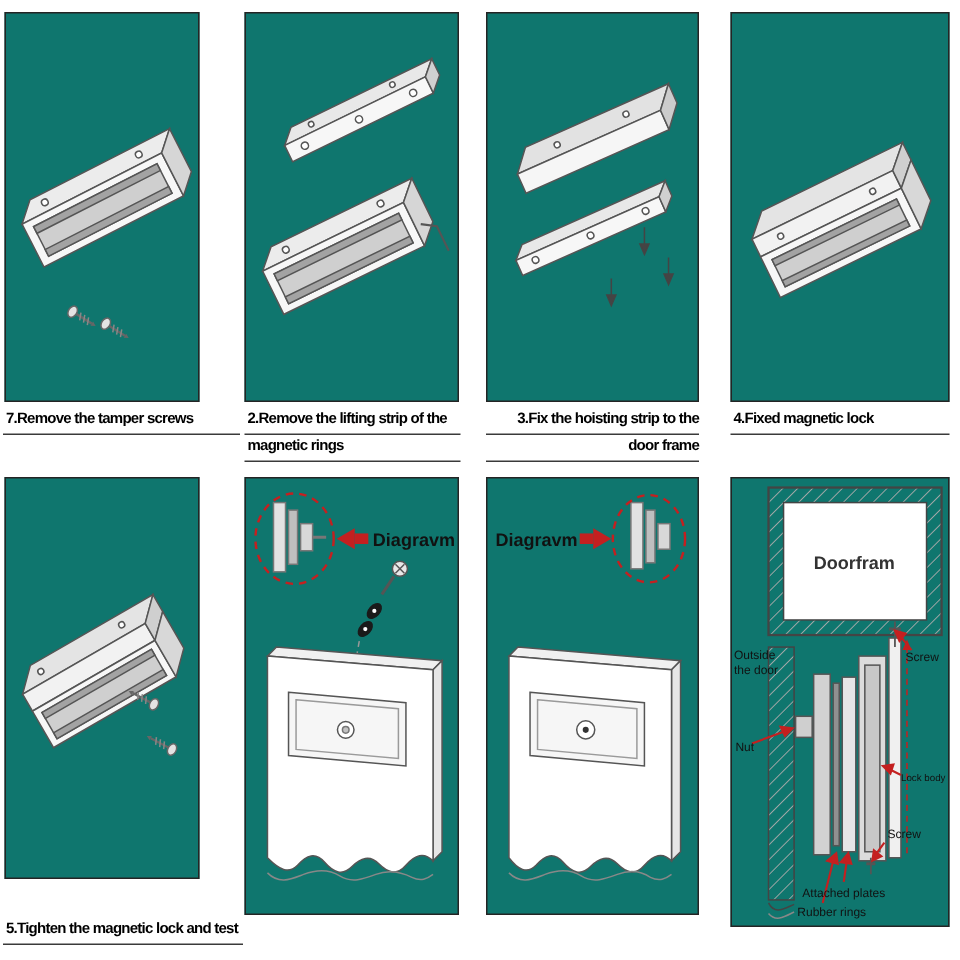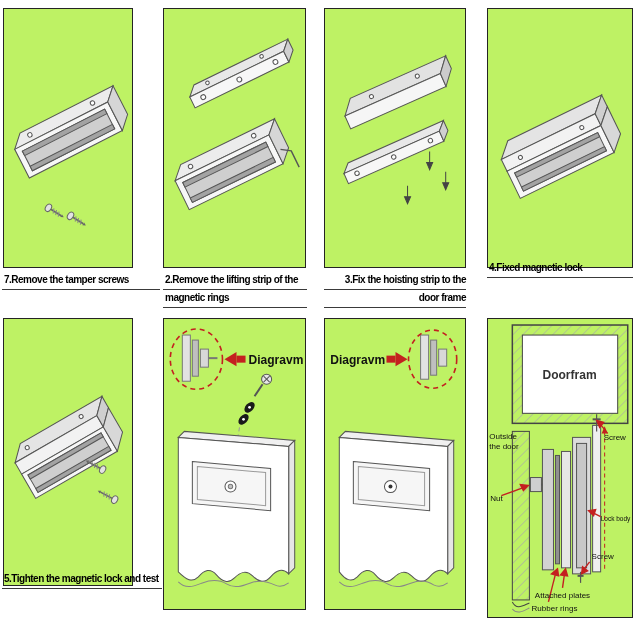--- a/index.html
+++ b/index.html
@@ -1,19 +1,19 @@
 <!DOCTYPE html>
 <html><head>
 <meta charset="utf-8">
 <style>
   * { margin:0; padding:0; box-sizing:border-box; }
   html,body { background:#ffffff; }
   body { font-family:"Liberation Sans", sans-serif; }
   .canvas { position:relative; width:640px; height:640px; background:#fff; overflow:hidden; }
-  .panel { position:absolute; border:1.5px solid #242424; background:#bef264; overflow:hidden; }
+  .panel { position:absolute; border:1.5px solid #242424; background:#0f766e; overflow:hidden; }
   .panel svg { display:block; width:100%; height:100%; }
   .caption { position:absolute; color:#000; font-weight:bold; font-size:10px; letter-spacing:-0.5px; }
   .cap-line { border-bottom:1.3px solid #3a3a3a; padding:1px 0 3px 2px; white-space:nowrap; line-height:13px; }
   svg text { font-family:"Liberation Sans", sans-serif; }
 </style>
 </head>
 <body>
 
 <div class="canvas">
 
@@ -299,21 +299,21 @@
   <div class="caption" style="left:163px;top:272px;width:144px;">
     <div class="cap-line">2.Remove the lifting strip of the</div>
     <div class="cap-line">magnetic rings</div>
   </div>
 
   <div class="caption" style="left:324px;top:272px;width:142px;text-align:right;">
     <div class="cap-line">3.Fix the hoisting strip to the</div>
     <div class="cap-line">door frame</div>
   </div>
 
-  <div class="caption" style="left:487px;top:260px;width:146px;">
+  <div class="caption" style="left:487px;top:272px;width:146px;">
     <div class="cap-line">4.Fixed magnetic lock</div>
   </div>
 
-  <div class="caption" style="left:2px;top:571px;width:160px;">
+  <div class="caption" style="left:2px;top:612px;width:160px;">
     <div class="cap-line">5.Tighten the magnetic lock and test</div>
   </div>
 
 </div>
 
 </body></html>

